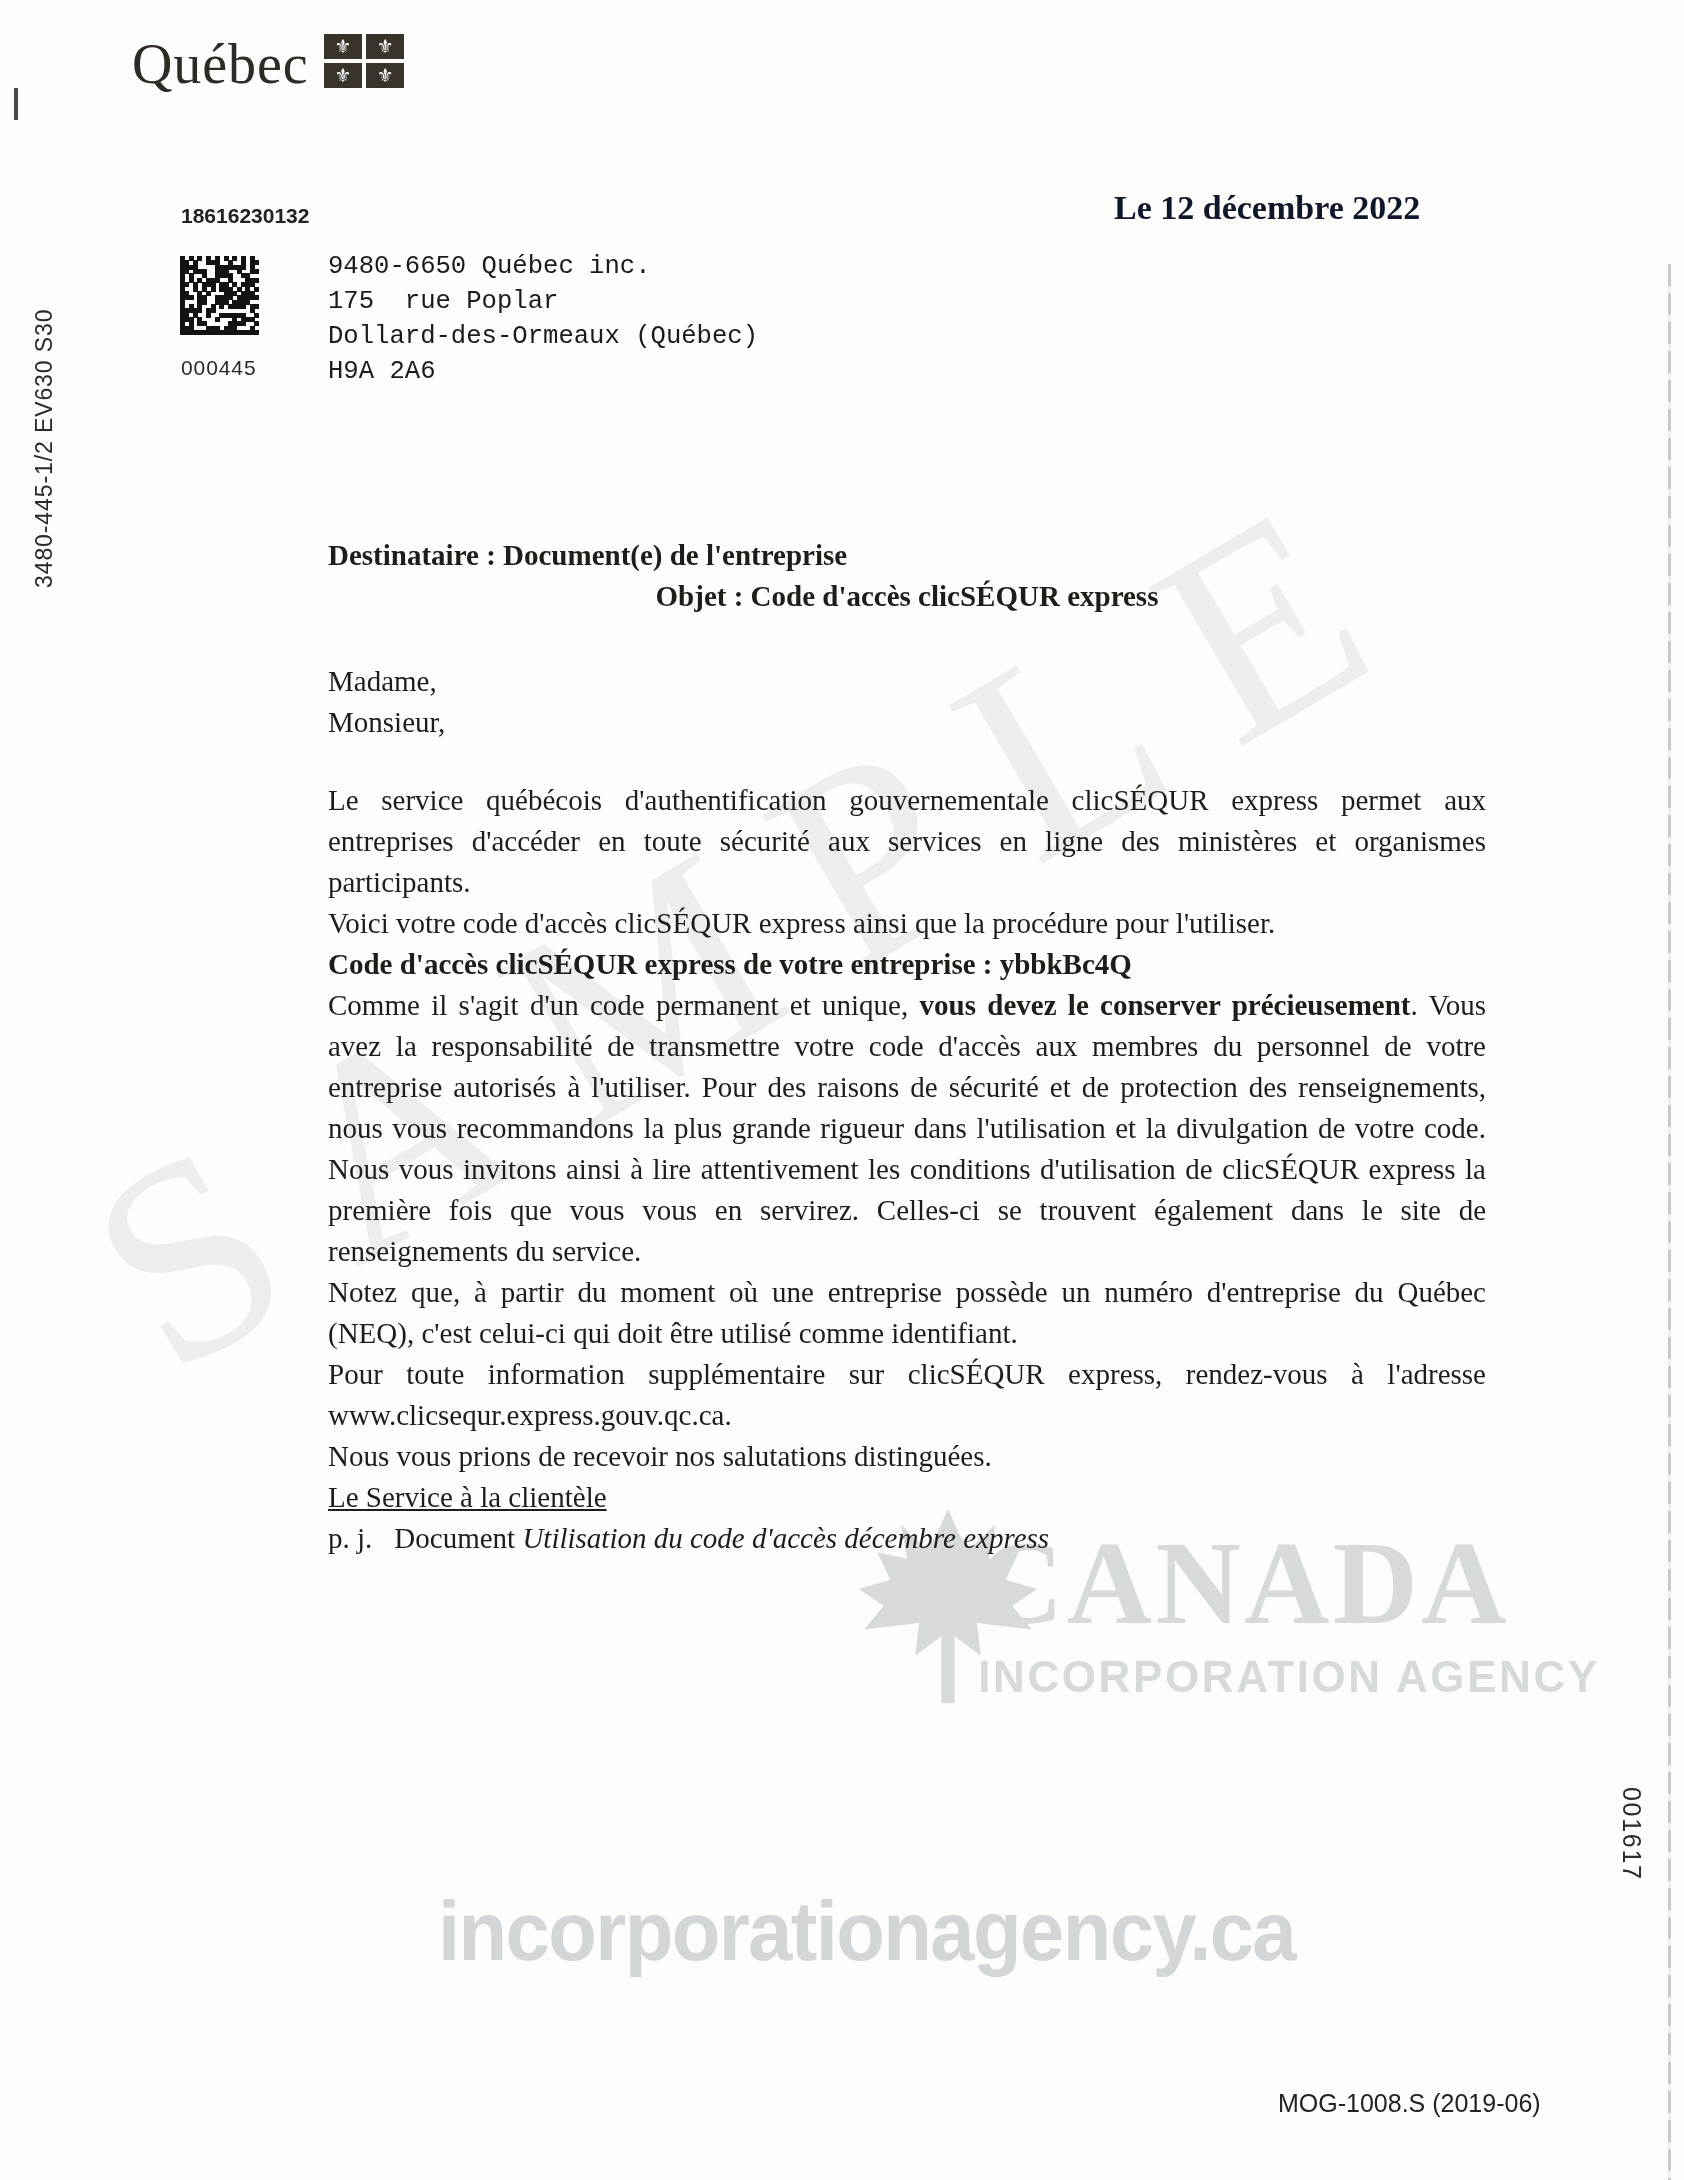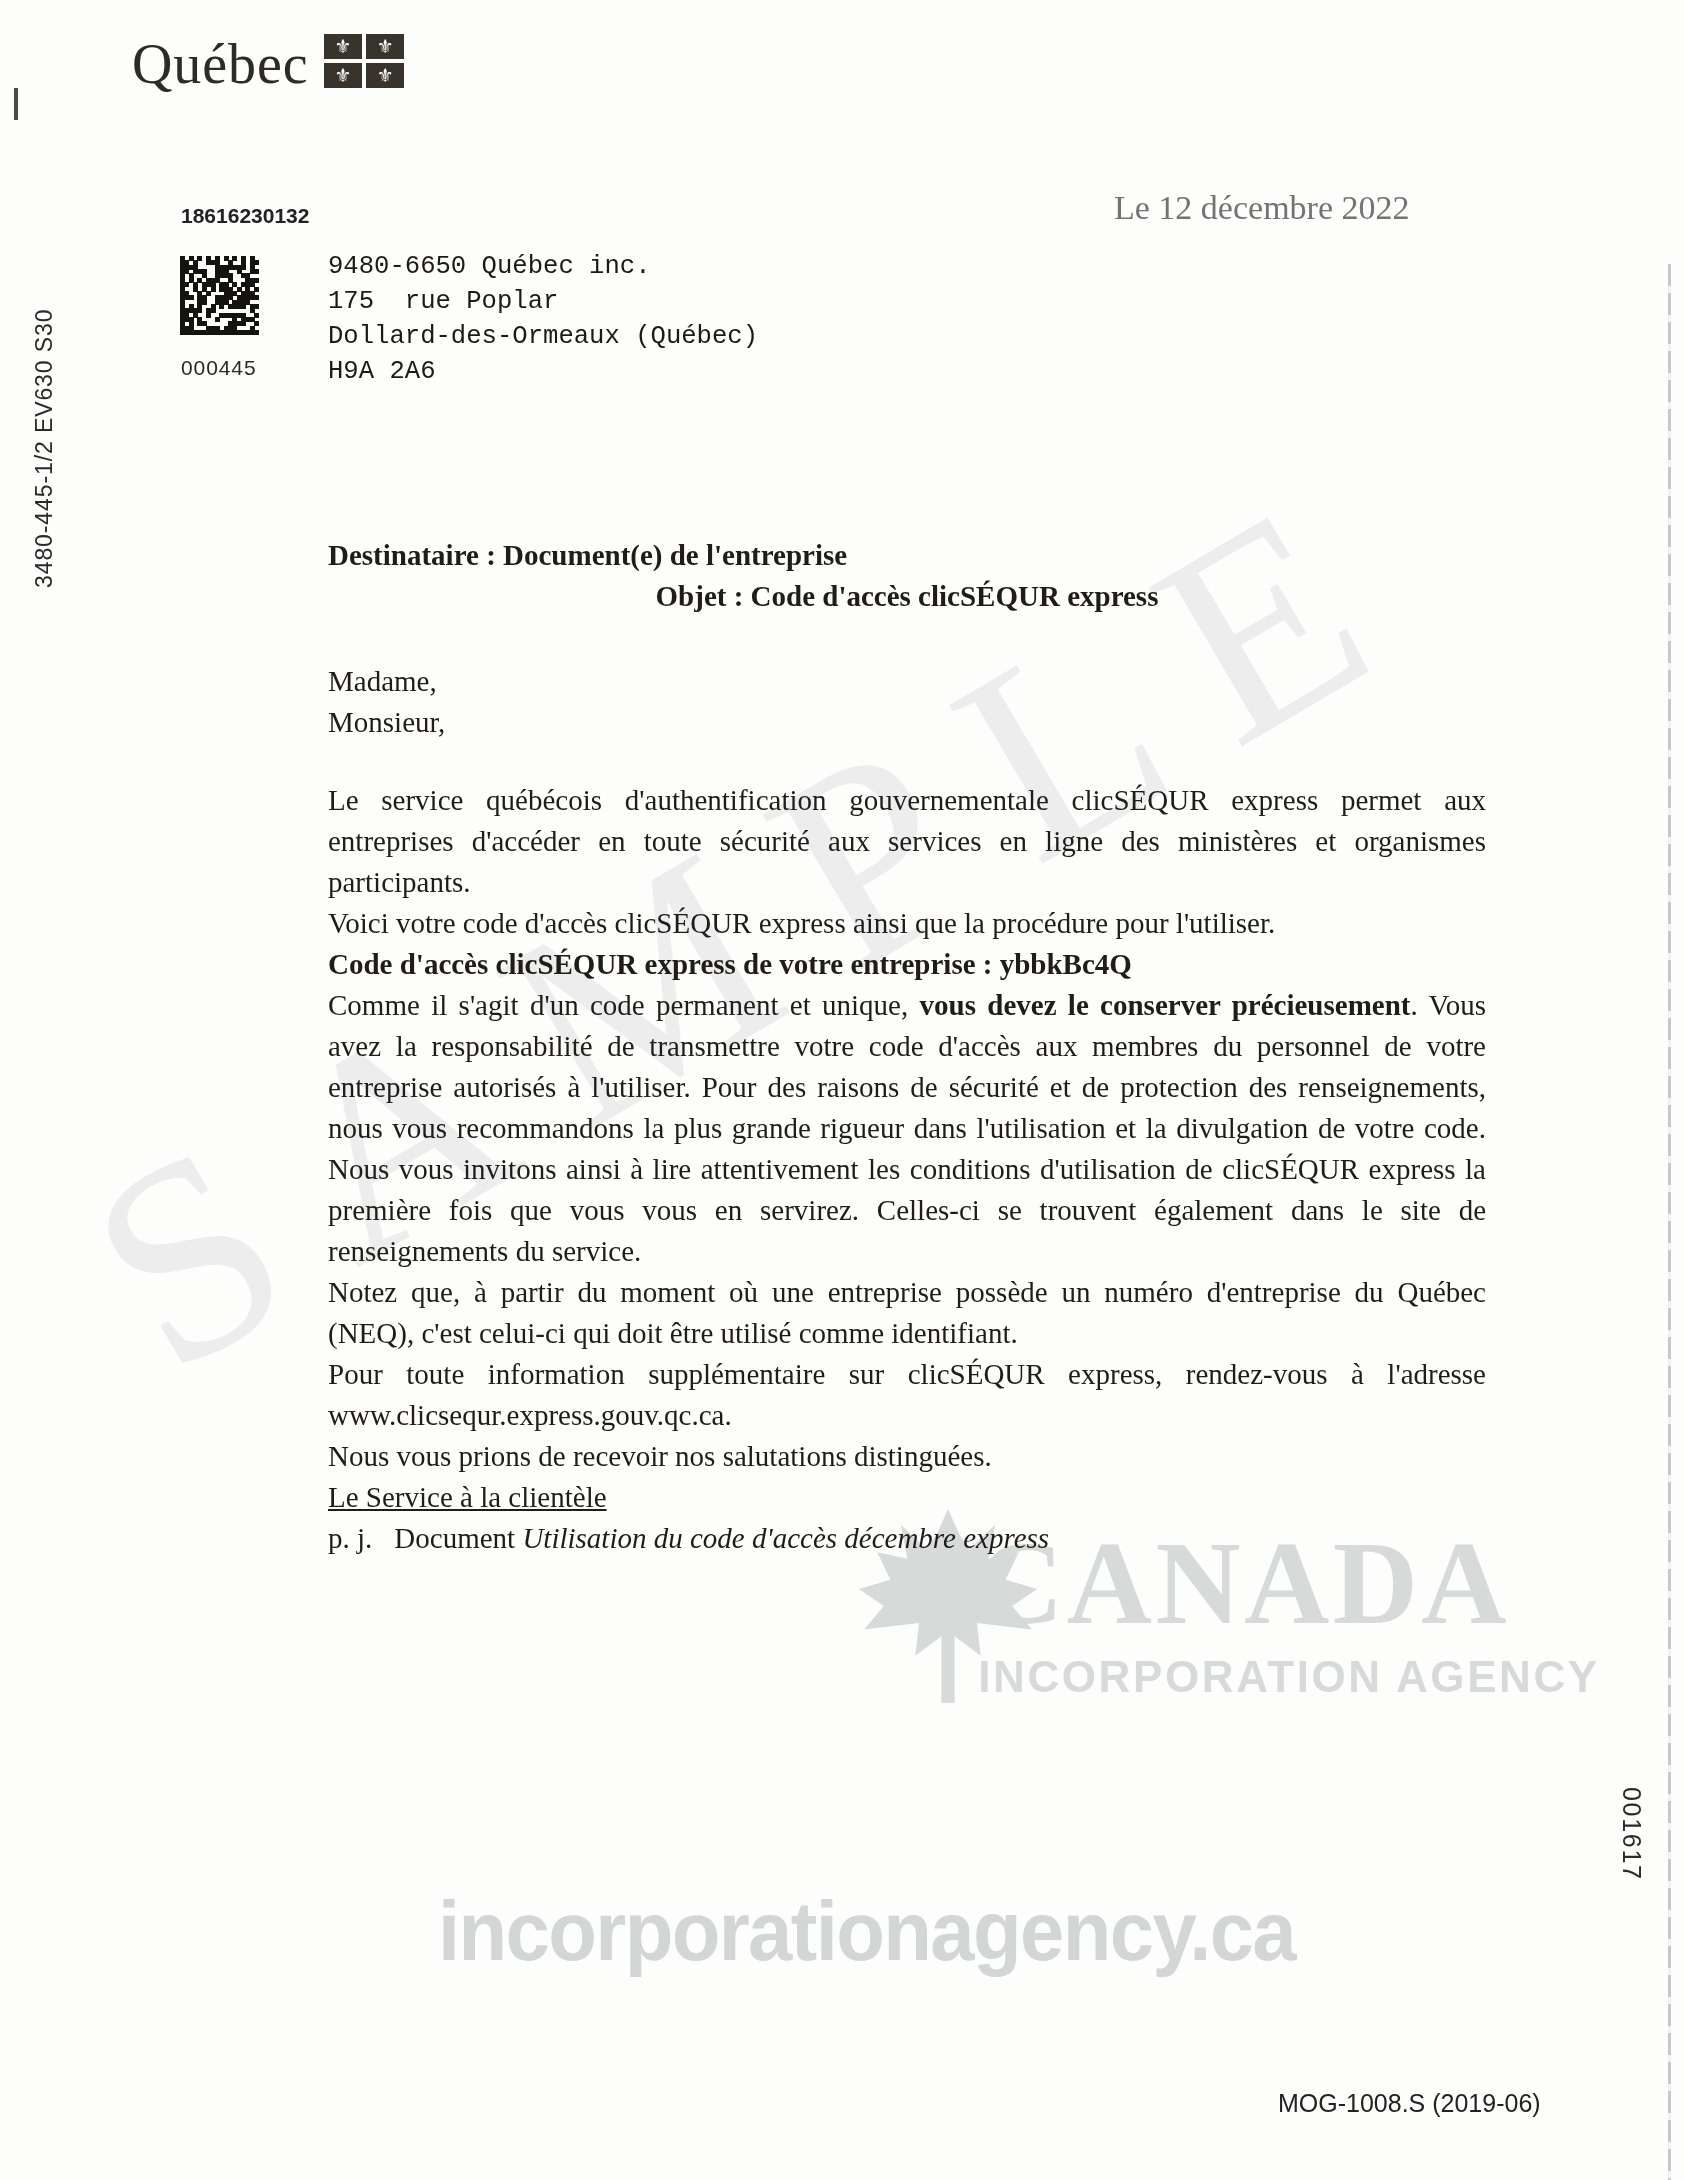--- a/index.html
+++ b/index.html
@@ -47,21 +47,21 @@
   .flags{display:grid;grid-template-columns:38px 38px;grid-template-rows:25px 25px;
     gap:4.3px;margin-left:15.3px;margin-bottom:3.4px;}
   .flags .cell{
     background:#38342c;color:#ffffff;display:flex;align-items:center;justify-content:center;
     font-size:19px;line-height:1;font-family:"DejaVu Sans", sans-serif;
   }
   .regmark{position:absolute;left:13.6px;top:88px;width:4.3px;height:32px;background:#4a4a4a;z-index:2;}
 
   .date-line{
     position:absolute;left:1114px;top:189px;z-index:2;
-    font-size:34px;color:#737373;white-space:nowrap;
+    font-size:34px;color:#0f172a;white-space:nowrap;font-weight:bold;
   }
 
   
   .tracking{
     position:absolute;left:181px;top:204px;z-index:2;
     font-family:"Liberation Sans", sans-serif;font-weight:bold;font-size:21px;color:#222;
   }
   .dm-barcode{position:absolute;left:180px;top:256px;width:78px;height:78px;z-index:2;}
   .dm-barcode i{position:absolute;width:4.3px;height:4.3px;background:#151310;}
   .dm-footer{

